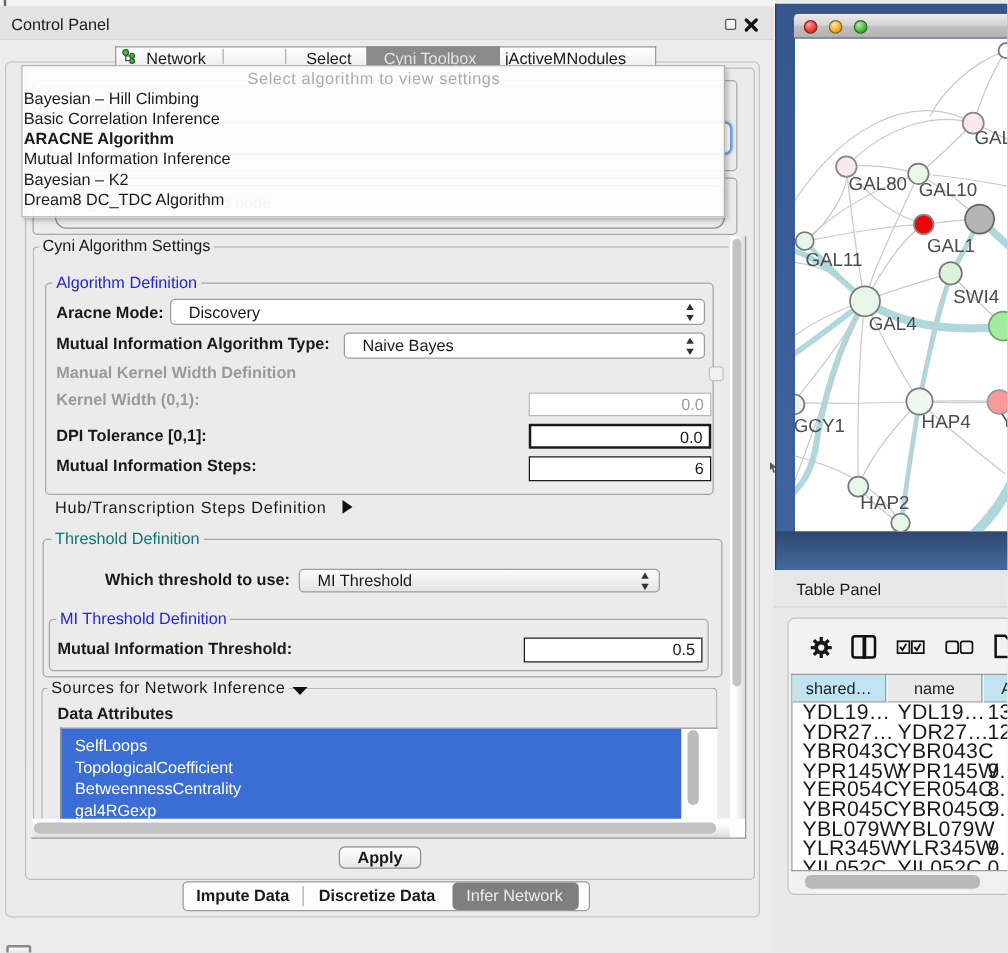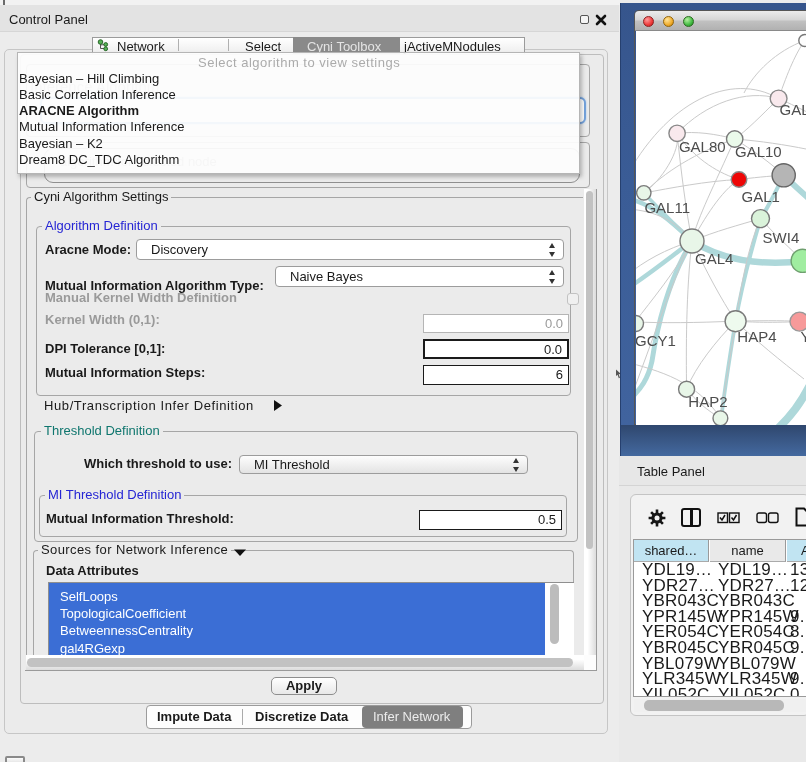--- a/index.html
+++ b/index.html
@@ -70,39 +70,39 @@
 <div class="grpt" style="left:31px;top:190px;">Cyni Algorithm Settings</div>
 
 <div class="grp" style="left:36px;top:226px;width:535px;height:170px;"></div>
 <div class="grpt" style="left:42px;top:219px;color:#2525d4;">Algorithm Definition</div>
 
 <div class="lbl b" style="left:45px;top:243px;">Aracne Mode:</div>
 <div class="combo" style="left:136px;top:239px;width:428px;height:21px;">
     <span class="tx">Discovery</span>
     <span class="stepper"></span>
   </div>
-<div class="lbl b" style="left:45px;top:268px;margin-top:11px;">Mutual Information Algorithm Type:</div>
+<div class="lbl b" style="left:45px;top:268px;">Mutual Information Algorithm Type:</div>
 <div class="combo" style="left:275px;top:266px;width:289px;height:21px;">
     <span class="tx">Naive Bayes</span>
     <span class="stepper"></span>
   </div>
 
 <div class="lbl b gray" style="left:45px;top:291px;">Manual Kernel Width Definition</div>
 <div class="abs" style="left:567px;top:293px;width:12px;height:12px;background:#f0f0f0;border:1px solid #c2c2c2;border-radius:3px;"></div>
 
 <div class="lbl b gray" style="left:45px;top:313px;">Kernel Width (0,1):</div>
 <div class="inp gray" style="left:423px;top:314px;width:146px;height:19px;border:1px solid #b5b5b5;">0.0</div>
 
 <div class="lbl b" style="left:45px;top:342px;">DPI Tolerance [0,1]:</div>
 <div class="inp" style="left:423px;top:339px;width:146px;height:20px;border:2px solid #1a1a1a;">0.0</div>
 
 <div class="lbl b" style="left:45px;top:366px;">Mutual Information Steps:</div>
 <div class="inp" style="left:423px;top:365px;width:146px;height:20px;border:1.5px solid #1a1a1a;">6</div>
 
-<div class="lbl" style="left:44px;top:399px;letter-spacing:0.6px;">Hub/Transcription Infer Definition</div>
+<div class="lbl" style="left:44px;top:399px;letter-spacing:0.6px;">Hub/Transcription Steps Definition</div>
 <svg class="abs" style="left:272px;top:399px;" width="12" height="13" viewBox="0 0 12 13">
     <path d="M2 1 L10 6.5 L2 12 Z" fill="#111"></path>
   </svg>
 
 <div class="grp" style="left:34px;top:431px;width:544px;height:111px;"></div>
 <div class="grpt" style="left:41px;top:424px;color:#0f766e;">Threshold Definition</div>
 
 <div class="lbl b" style="left:40px;top:457px;width:192px;text-align:right;">Which threshold to use:</div>
 <div class="combo" style="left:239px;top:455px;width:289px;height:19px;background:linear-gradient(180deg,#fdfdfd,#e3e3e3);">
     <span class="tx" style="top:2px;">MI Threshold</span>

